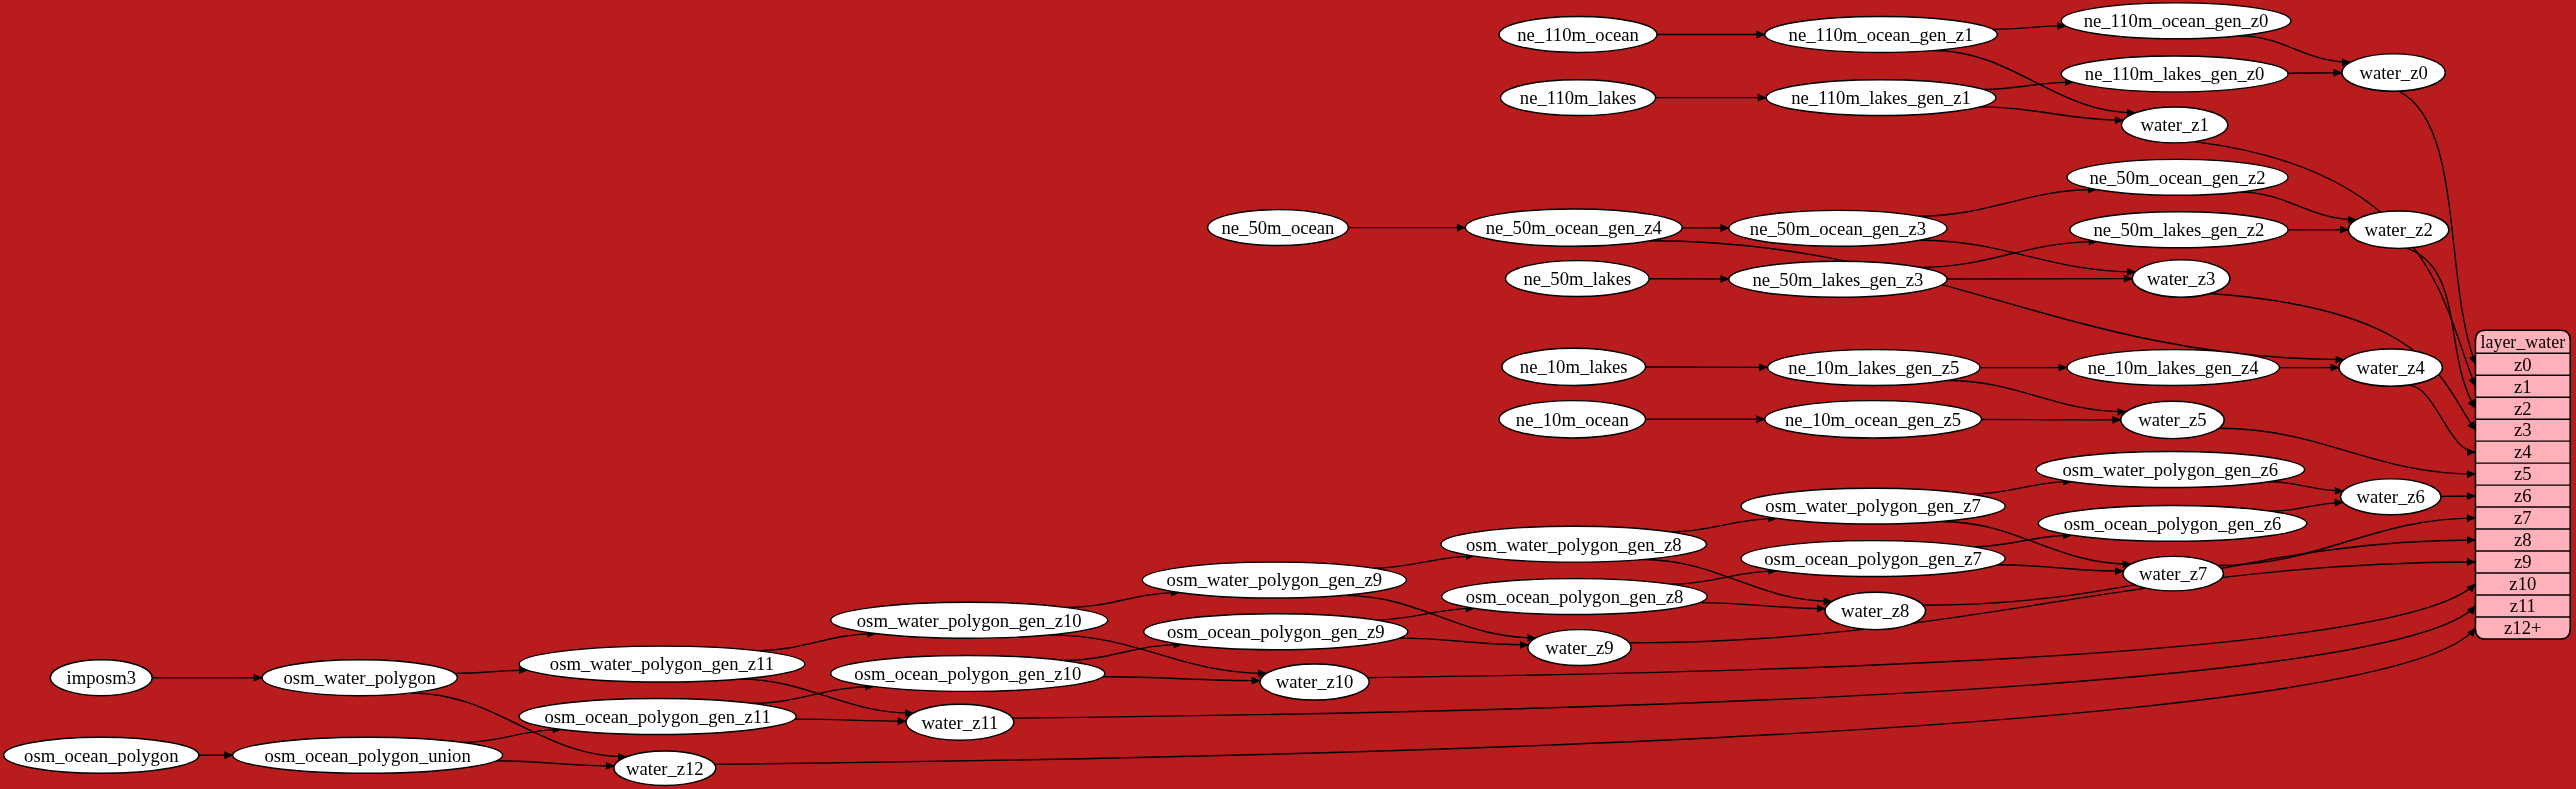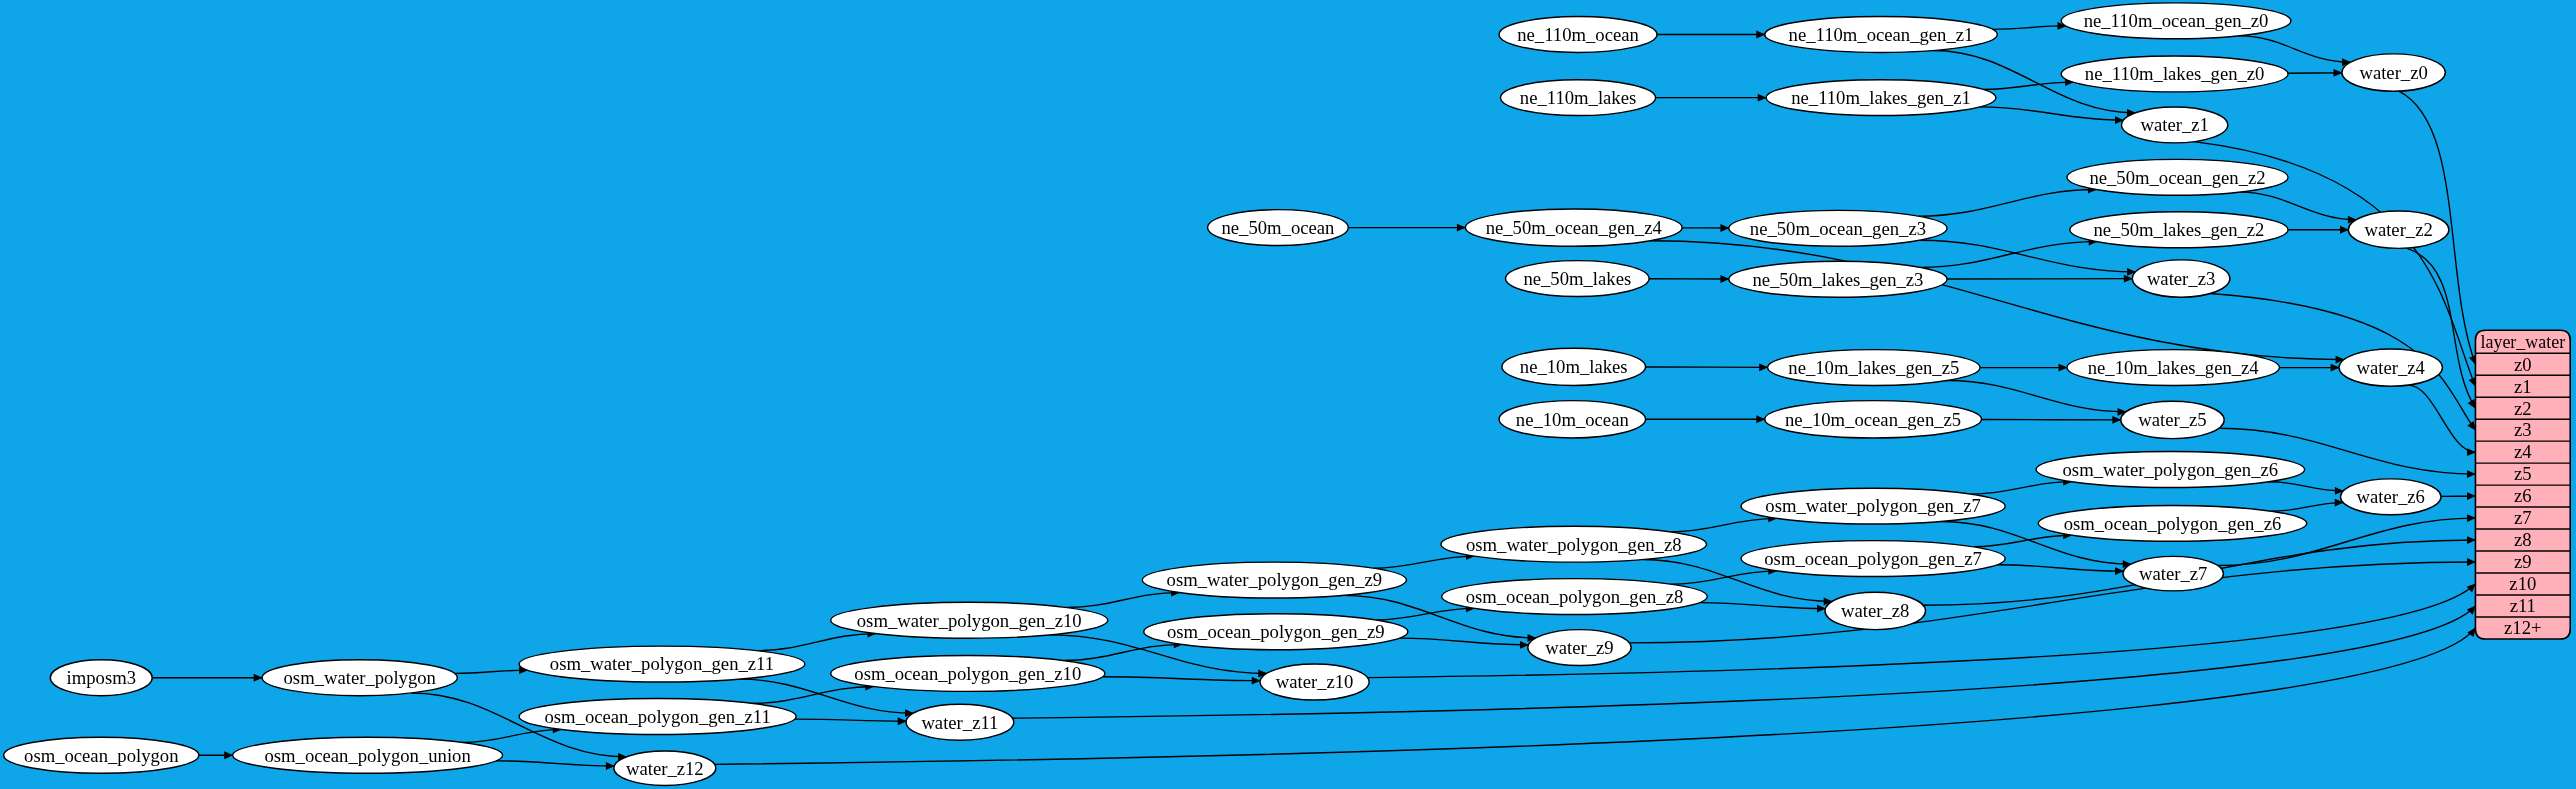--- a/index.html
+++ b/index.html
@@ -1,16 +1,16 @@
 <!DOCTYPE html>
 <html style="font-size:11.5px"><head>
 <meta charset="utf-8">
 <style>
   html,body{margin:0;padding:0;background:#ffffff;}
-  .stage{position:relative;width:2576px;height:789px;background:#0ea5e9;overflow:hidden;}
+  .stage{position:relative;width:2576px;height:789px;background:#b91c1c;overflow:hidden;}
   svg{display:block;}
   .node-label, .table-text{
     font-family:"Liberation Serif","DejaVu Serif",serif;
     fill:#000000;
   }
 </style>
 </head>
 <body>
 
 <div class="stage">

